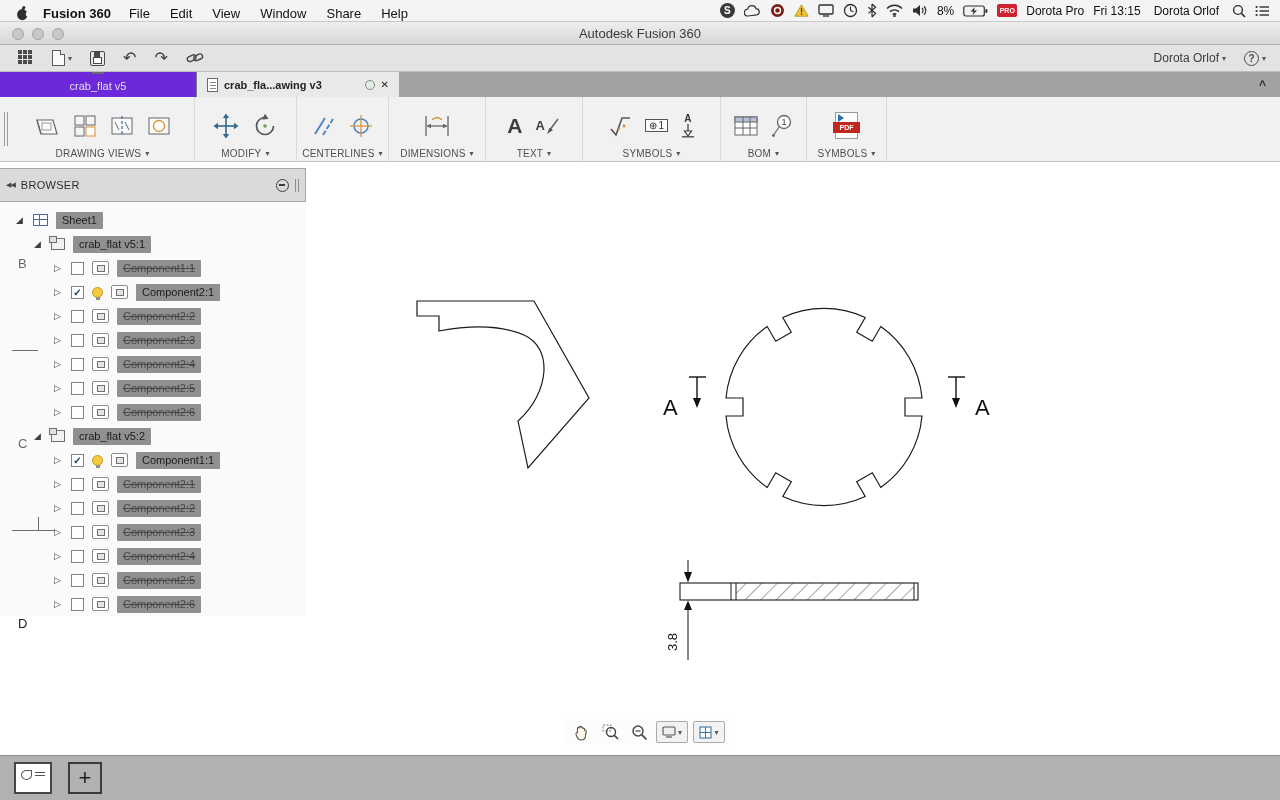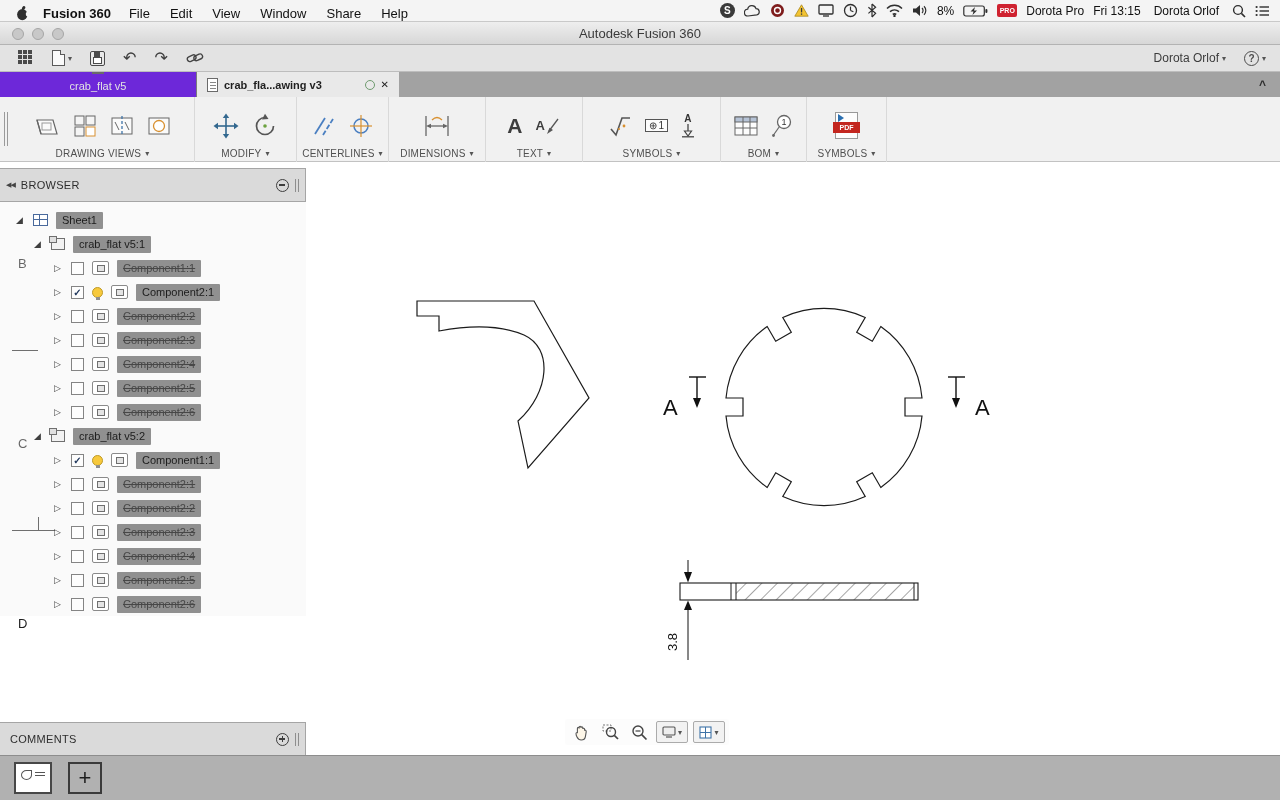--- a/index.html
+++ b/index.html
@@ -686,30 +686,20 @@
           <span class="twisty">▷</span>
           <span class="cbx"></span>
           <span class="comp-icon">
             <span class="comp-box"></span>
           </span>
           <span class="chip struck">Component2:6</span>
         </div>
       </div>
   </div>
 
-  <div class="comments-bar">
-    <div class="panel-bar">
-      <span class="title" style="margin-left:4px">COMMENTS</span>
-      <span class="circbtn plus">
-          <i></i>
-          <b></b>
-        </span>
-      <span class="bargrip"></span>
-    </div>
-  </div>
 
   <div class="navbar">
     <span class="nav-btn">
       <svg width="16" height="17" viewBox="0 0 16 17">
         <path d="M4,13 C2.5,10 2.8,8 4.4,8.6 L4.4,4.6 C4.4,3 6.2,3 6.2,4.6 L6.2,3.4 C6.2,1.8 8,1.8 8,3.4 L8,4 C8,2.4 9.8,2.4 9.8,4 L9.8,5 C9.8,3.8 11.6,4 11.6,5.6 L11.6,6.8 C11.6,5.6 13.4,6 13.2,7.8 L12.4,12.6 C12,15 10.4,16 8.2,16 C6.2,16 5,15 4,13 Z" fill="#fdf6e8" stroke="#555" stroke-width="1.1"></path>
       </svg>
     </span>
     <span class="nav-btn">
       <svg width="17" height="17" viewBox="0 0 17 17">
         <rect x="1" y="1" width="8" height="6" fill="none" stroke="#777" stroke-width="1" stroke-dasharray="2,1.5"></rect>

